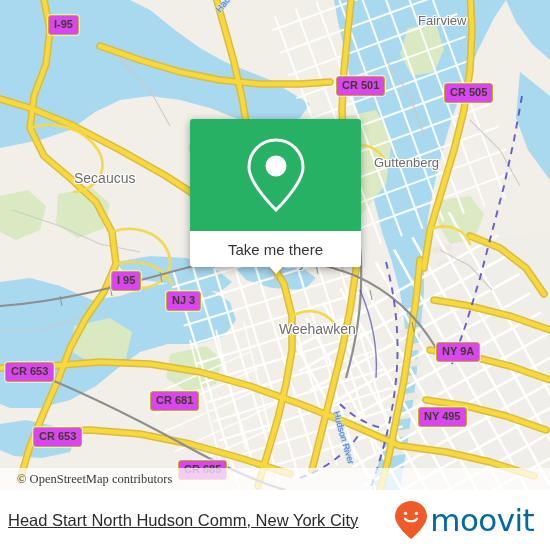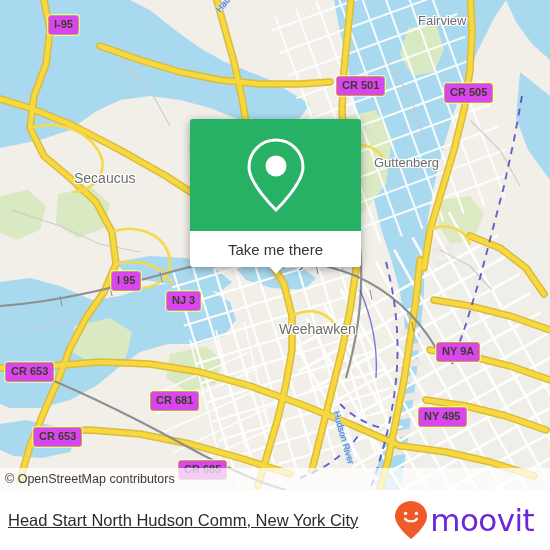--- a/index.html
+++ b/index.html
@@ -117,22 +117,22 @@
     top: 468px;
     width: 550px;
     height: 22px;
     background: rgba(255,255,255,0.72);
     display: flex;
     align-items: center;
   }
   #attribution-text {
     font-size: 12.5px;
     color: #3a3a3a;
-    padding-left: 5px;
-    font-family: Liberation Sans, sans-serif;
+    padding-left: 17px;
+    font-family: Liberation Serif, serif;
   }
 
   
   #bottom-bar {
     position: absolute;
     left: 0;
     top: 490px;
     width: 550px;
     height: 60px;
     background: rgba(255,255,255,0.94);
@@ -148,21 +148,21 @@
     white-space: nowrap;
     text-decoration: underline;
   }
   #brand-logo {
     display: flex;
     align-items: center;
     padding-right: 16px;
   }
   #brand-wordmark {
     font-size: 31px;
-    color: #6d28d9;
+    color: #0369a1;
     letter-spacing: -0.6px;
     font-family: "DejaVu Sans", sans-serif;
     font-weight: normal;
     margin-left: 2px;
     line-height: 1;
   }
 </style>
 </head>
 <body>
 

